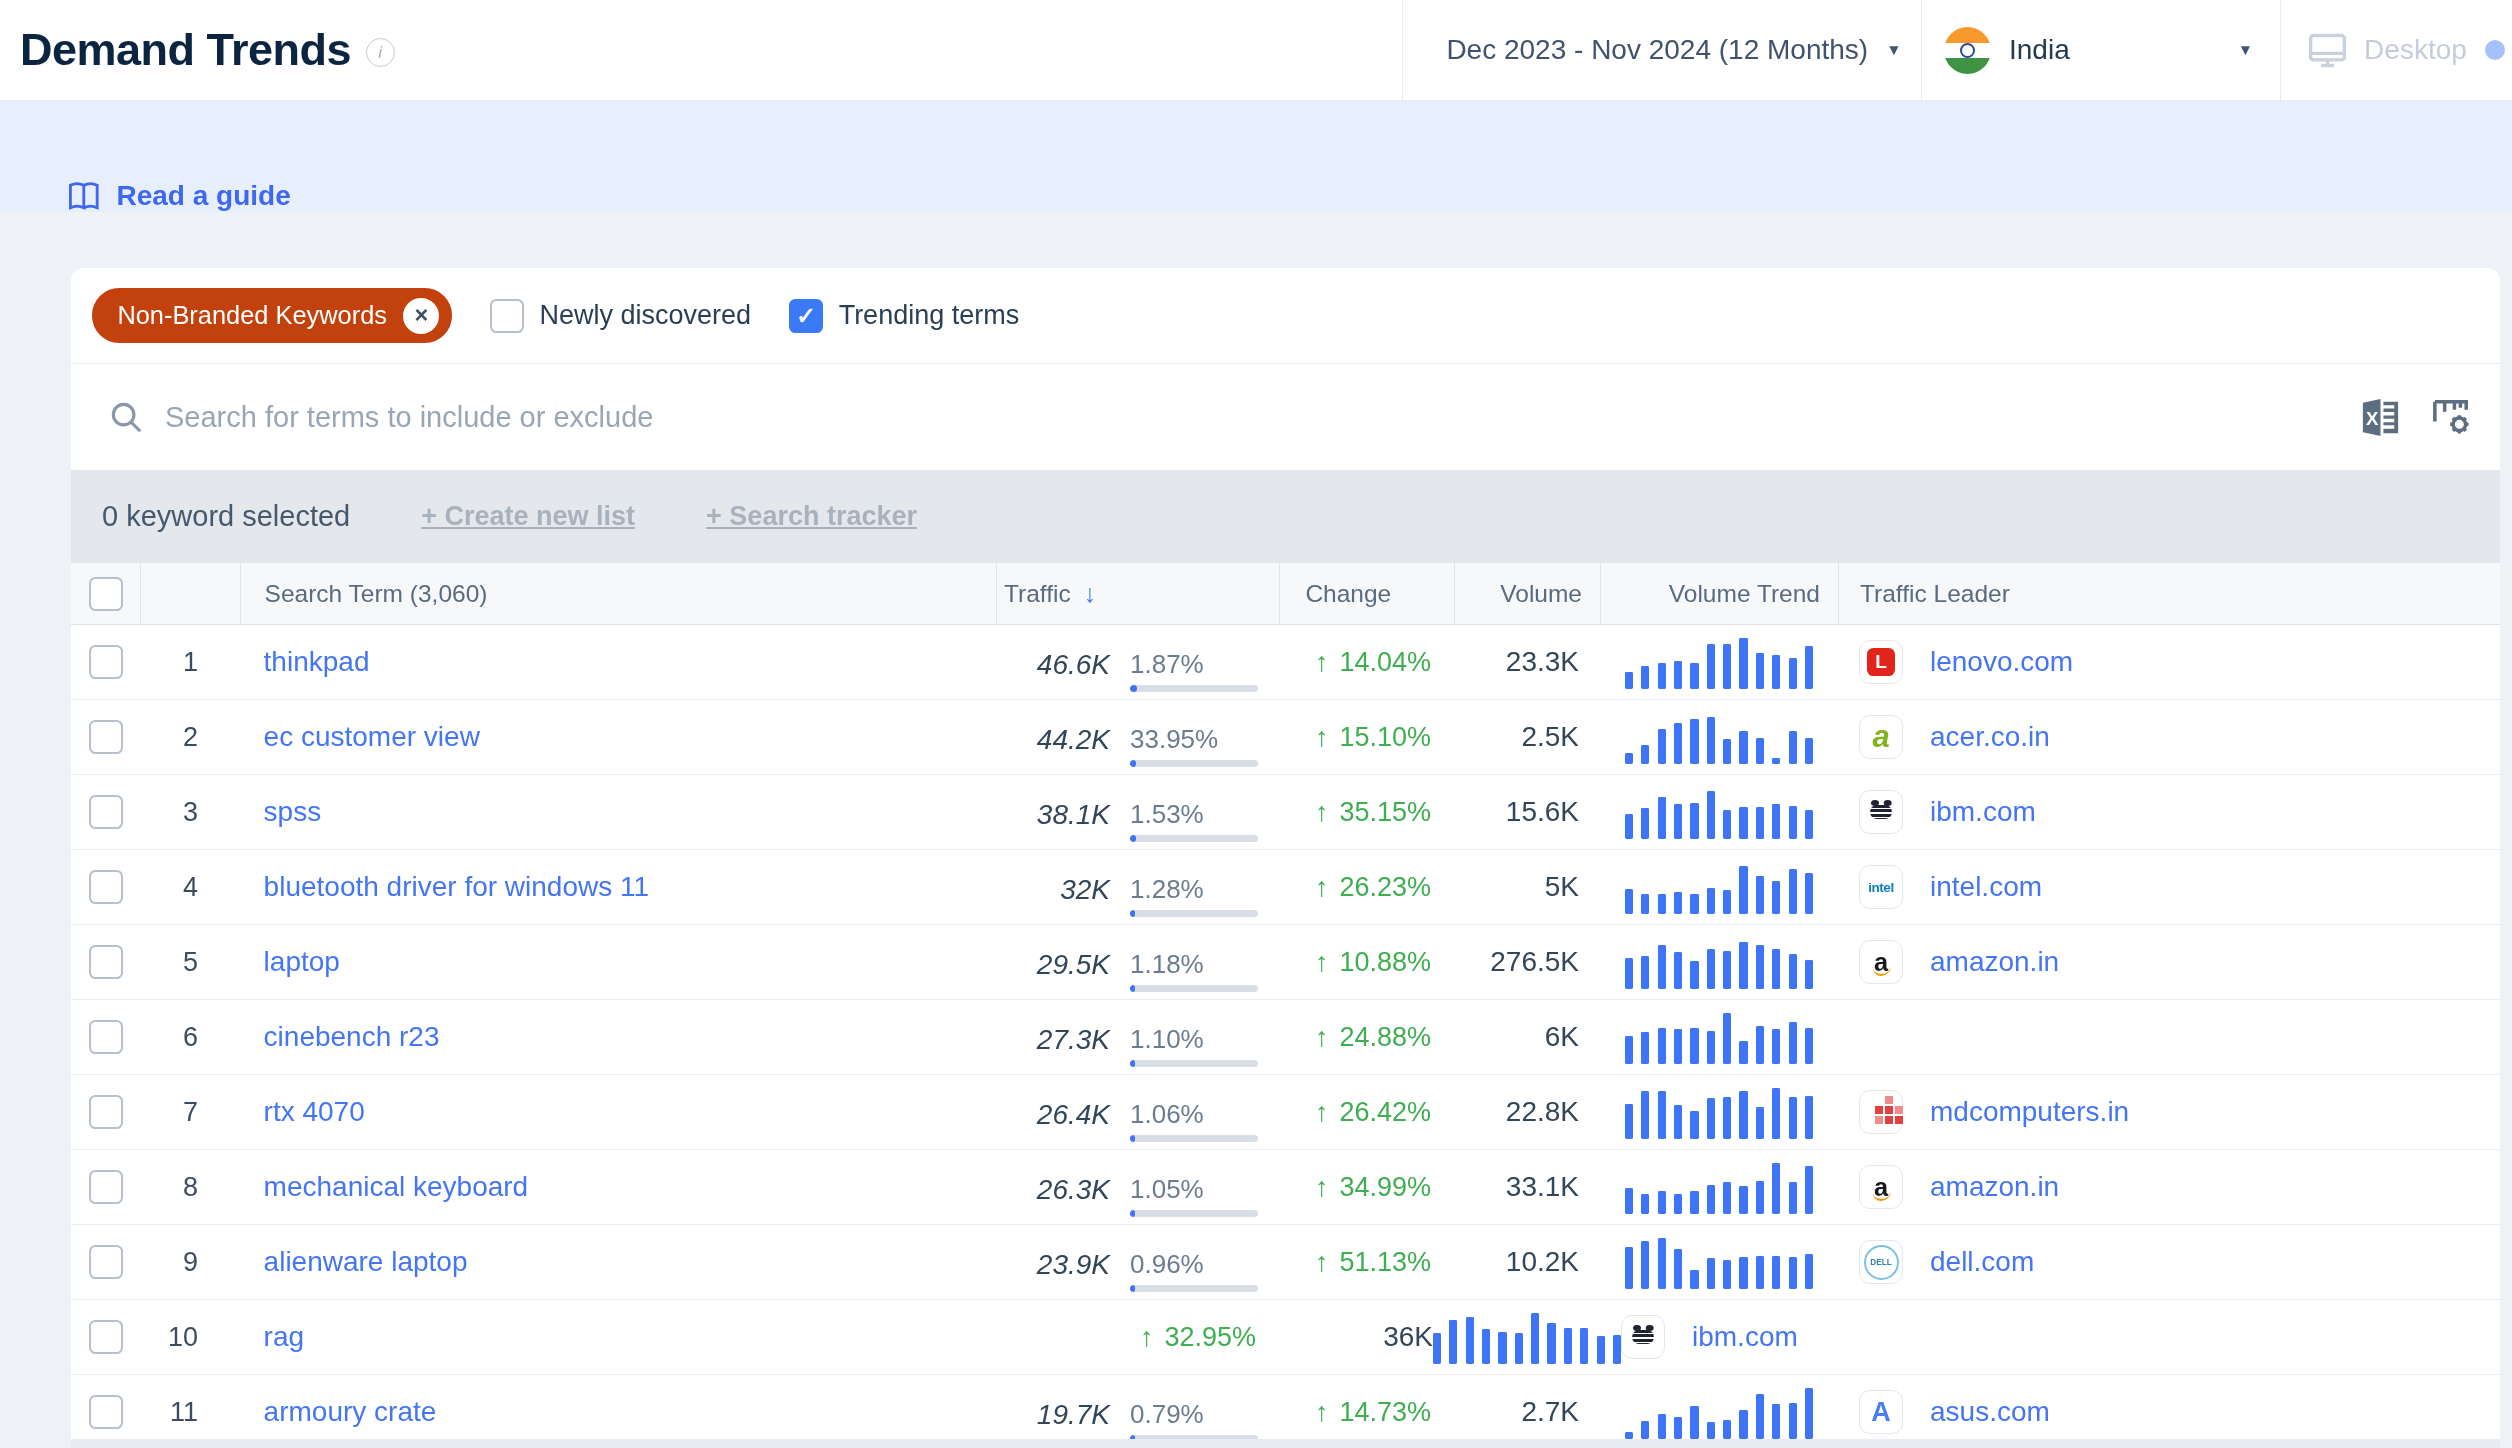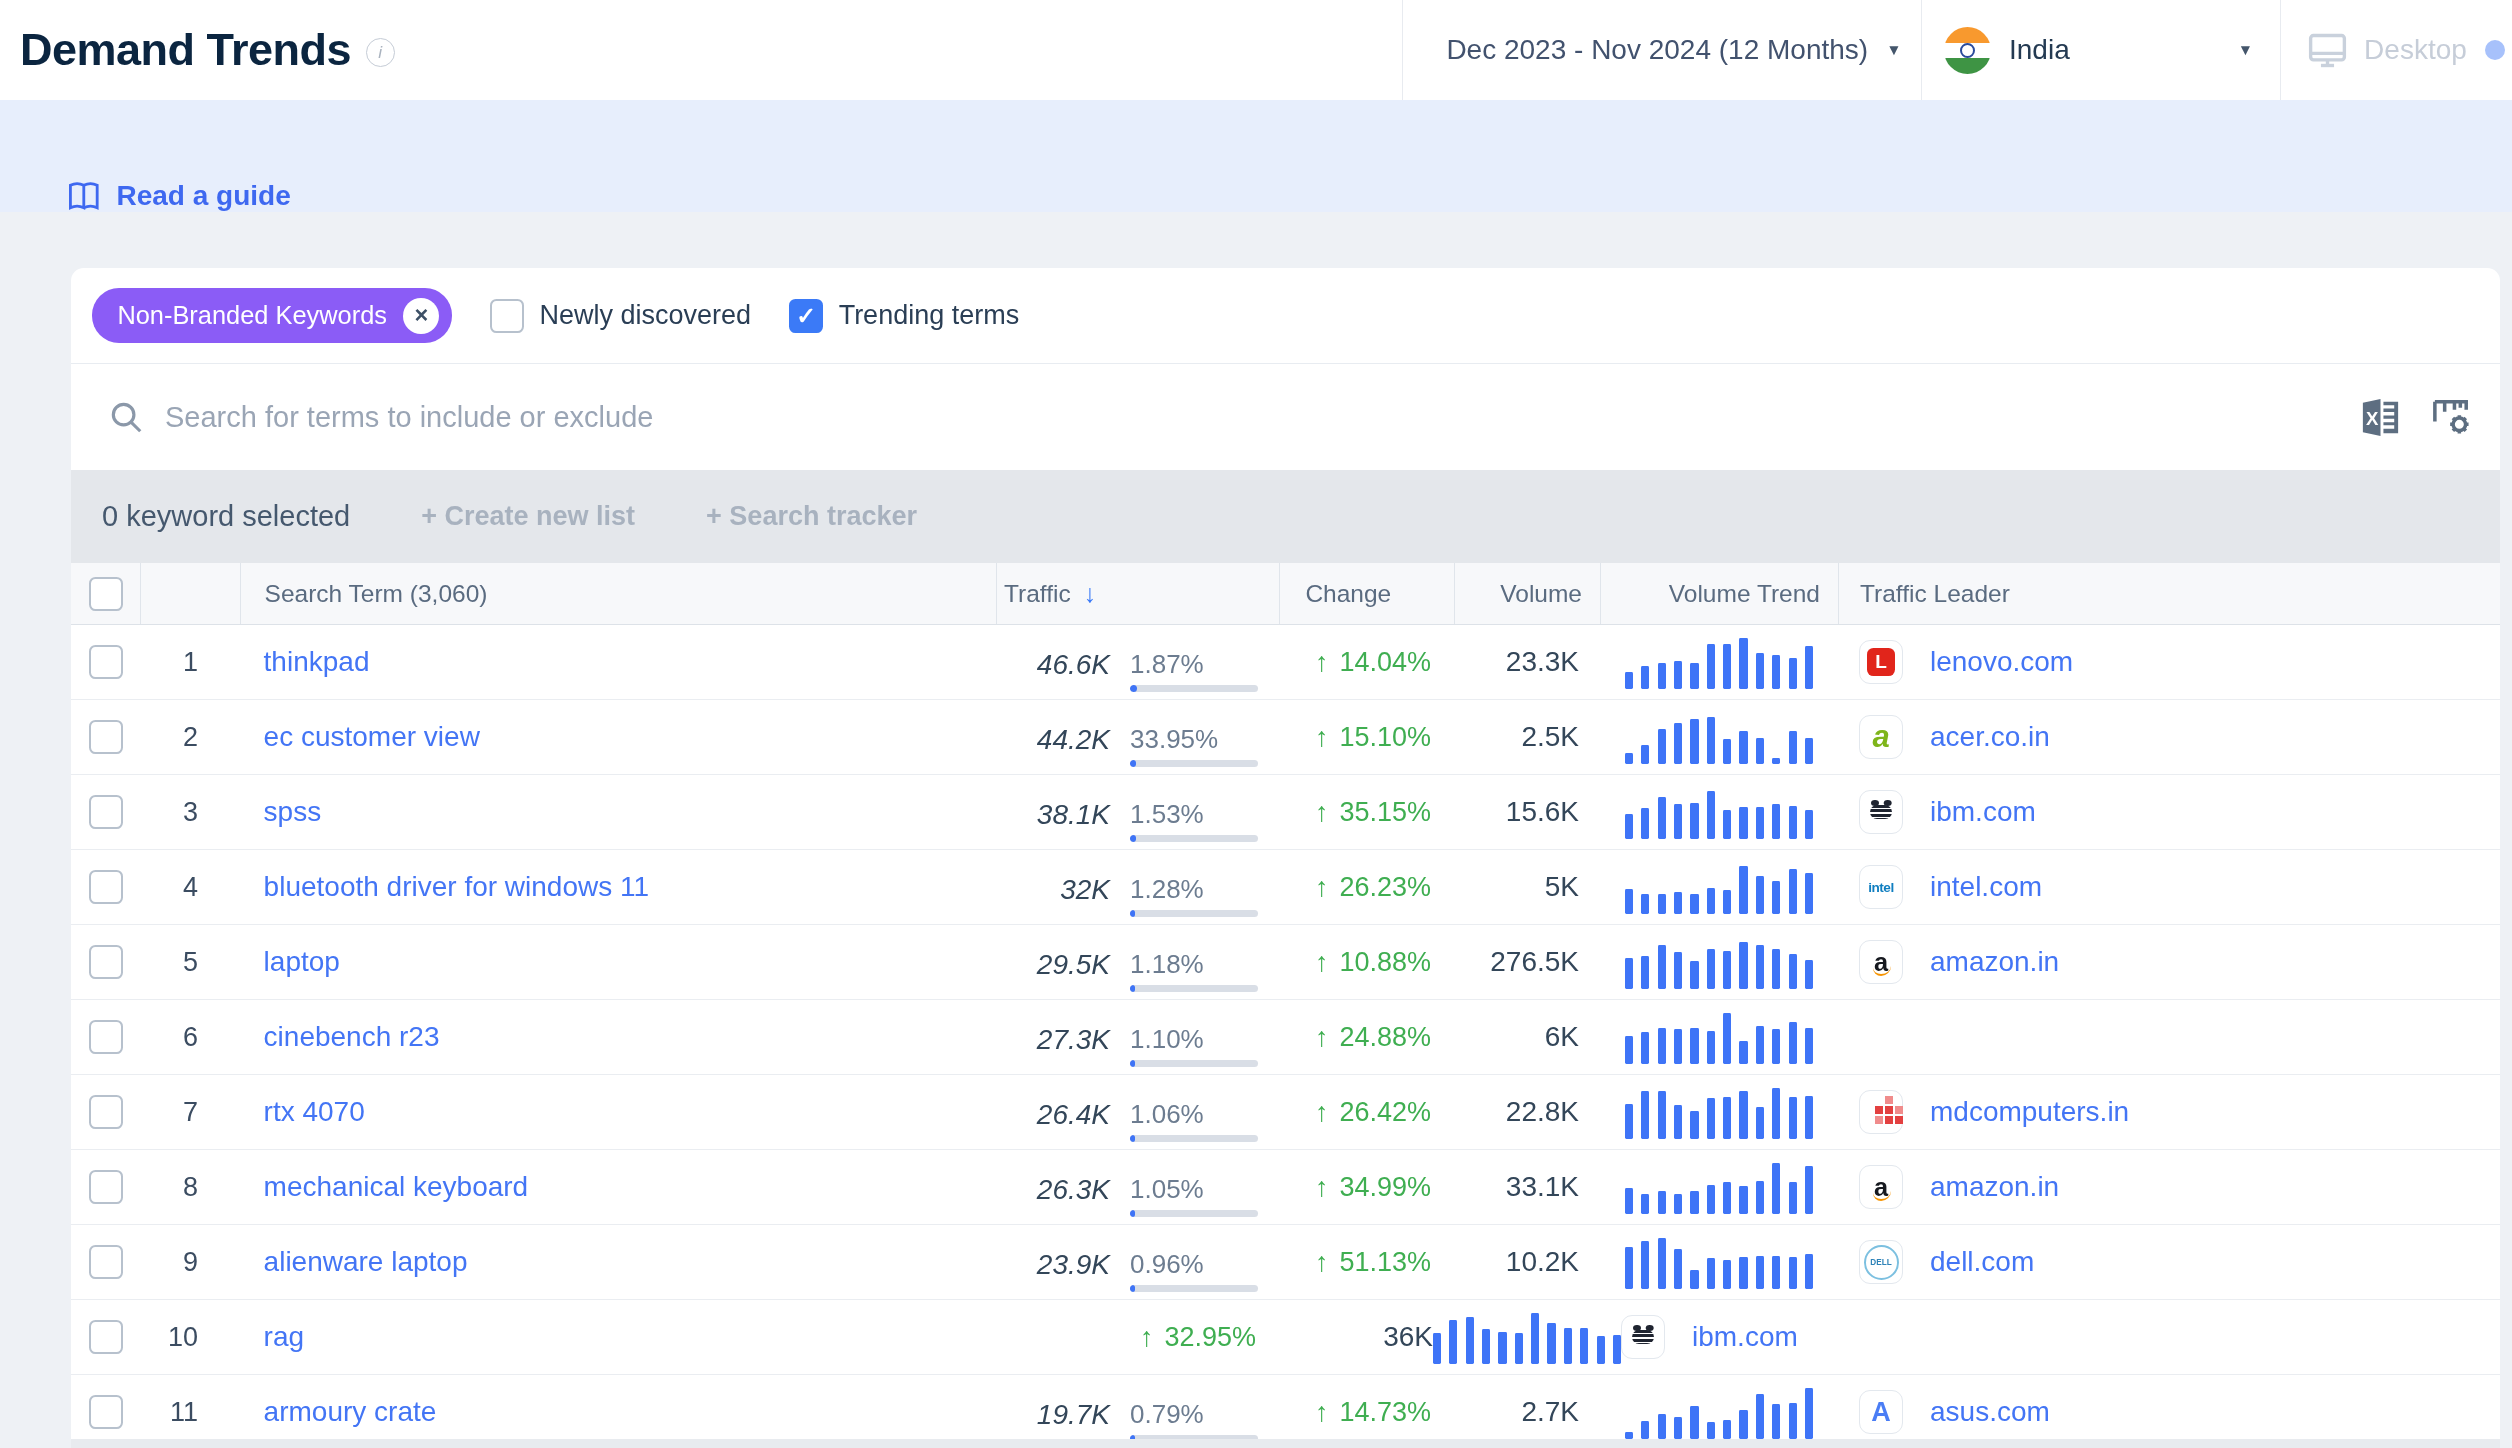--- a/index.html
+++ b/index.html
@@ -30,42 +30,42 @@
   .guide-link { display:flex; align-items:center; gap:14.5px; margin-left:67px; color:#3e68f0;
     font-size:28px; font-weight:700; cursor:pointer; }
 
   
   .card { position:absolute; left:71px; top:268px; width:2429px; height:1181px; background:#ffffff;
     border-radius:12.7px 12.7px 0 0; overflow:hidden; }
   .card::after { content:""; position:absolute; left:0; right:0; bottom:0; height:10px; background:#e8ebef; }
 
   
   .filter-row { height:95px; display:flex; align-items:center; padding-left:21px; }
-  .chip { height:55px; background:#8b5cf6; border-radius:27px; display:flex; align-items:center;
+  .chip { height:55px; background:#c2410c; border-radius:27px; display:flex; align-items:center;
     padding:0 12.7px 0 25.4px; gap:16.4px; }
   .chip-label { color:#ffffff; font-size:25.4px; }
   .chip-close { width:36px; height:36px; background:#ffffff; border-radius:50%; color:#3d5066;
     font-size:23.6px; font-weight:700; display:flex; align-items:center; justify-content:center; cursor:pointer; }
   .cb-group { display:flex; align-items:center; gap:15.5px; margin-left:38px; }
   .checkbox { width:34px; height:34px; border:2.3px solid #b7c1cd; border-radius:6.4px; background:#fff;
     display:flex; align-items:center; justify-content:center; }
   .checkbox.checked { background:#3b7af7; border-color:#3b7af7; color:#fff; font-size:23.6px; font-weight:700; }
   .cb-label { font-size:27px; color:#2a3e55; }
 
   
   .search-row { height:107px; border-top:0.9px solid #e8ecf1; display:flex; align-items:center; padding:0 23.6px 0 36px; }
   .search-input { flex:1; border:none; outline:none; font-size:29px; color:#33475e; margin-left:20px;
     font-family:"Liberation Sans", sans-serif; background:transparent; }
   .search-input::placeholder { color:#9aa5b5; }
   .tbl-icons { display:flex; align-items:center; gap:25.4px; }
 
   
   .toolbar { height:93px; background:#e4e7eb; display:flex; align-items:center; padding-left:31px; }
   .selected-count { font-size:29px; color:#45586e; font-weight:500; }
-  .toolbar-action { font-size:27px; color:#a8b2bf; font-weight:700; margin-left:71px; }
+  .toolbar-action { font-size:27px; color:#a8b2bf; font-weight:700; margin-left:71px;text-decoration:underline; }
 
   
   .cols { display:grid; grid-template-columns:69px 100px 756px 283px 175px 146px 238px 1fr; }
   .thead { height:62px; background:#f7f8fa; border-bottom:0.9px solid #dde2e8; }
   .th { display:flex; align-items:center; font-size:24.5px; font-weight:500; color:#5a6b80; border-left:0.9px solid #e0e5eb; }
   .th:first-child { border-left:none; justify-content:center; }
   .th-term { padding-left:23.6px; }
   .th-traffic { padding-left:7px; gap:12.7px; }
   .sort-arrow { color:#3b7af7; font-size:25.4px; }
   .th-change { padding-left:25.4px; }

